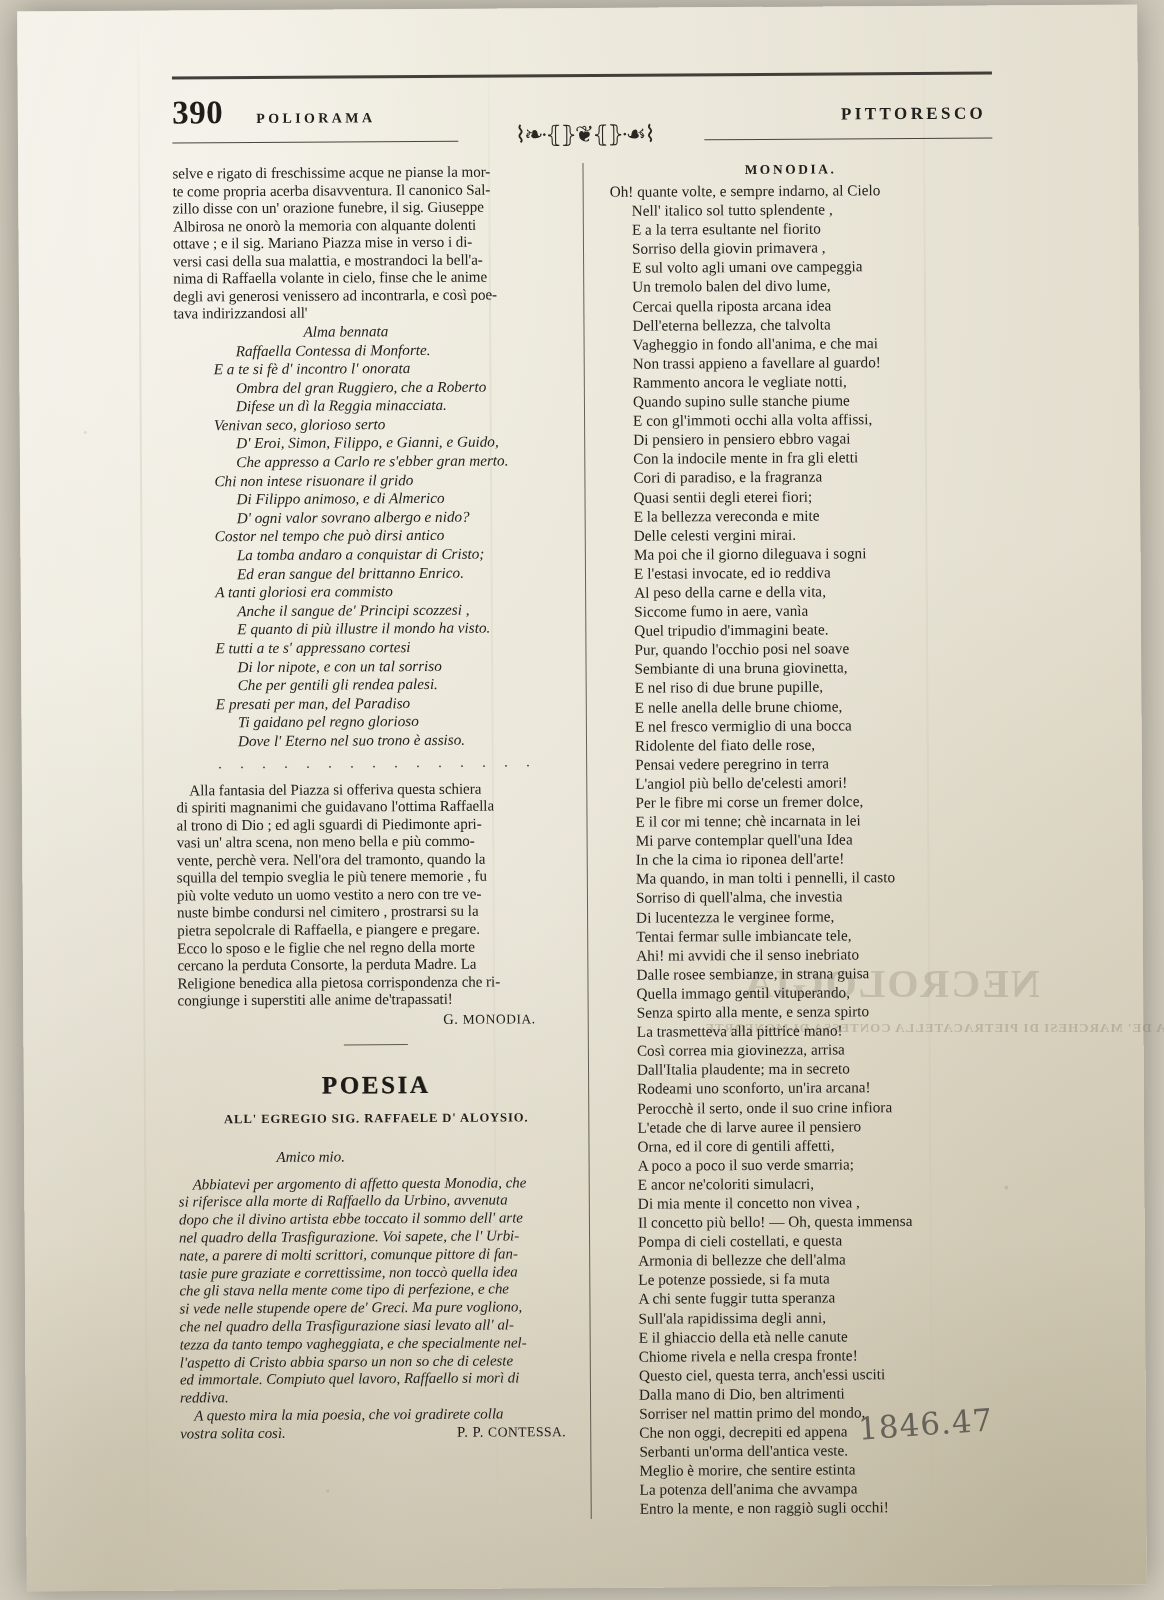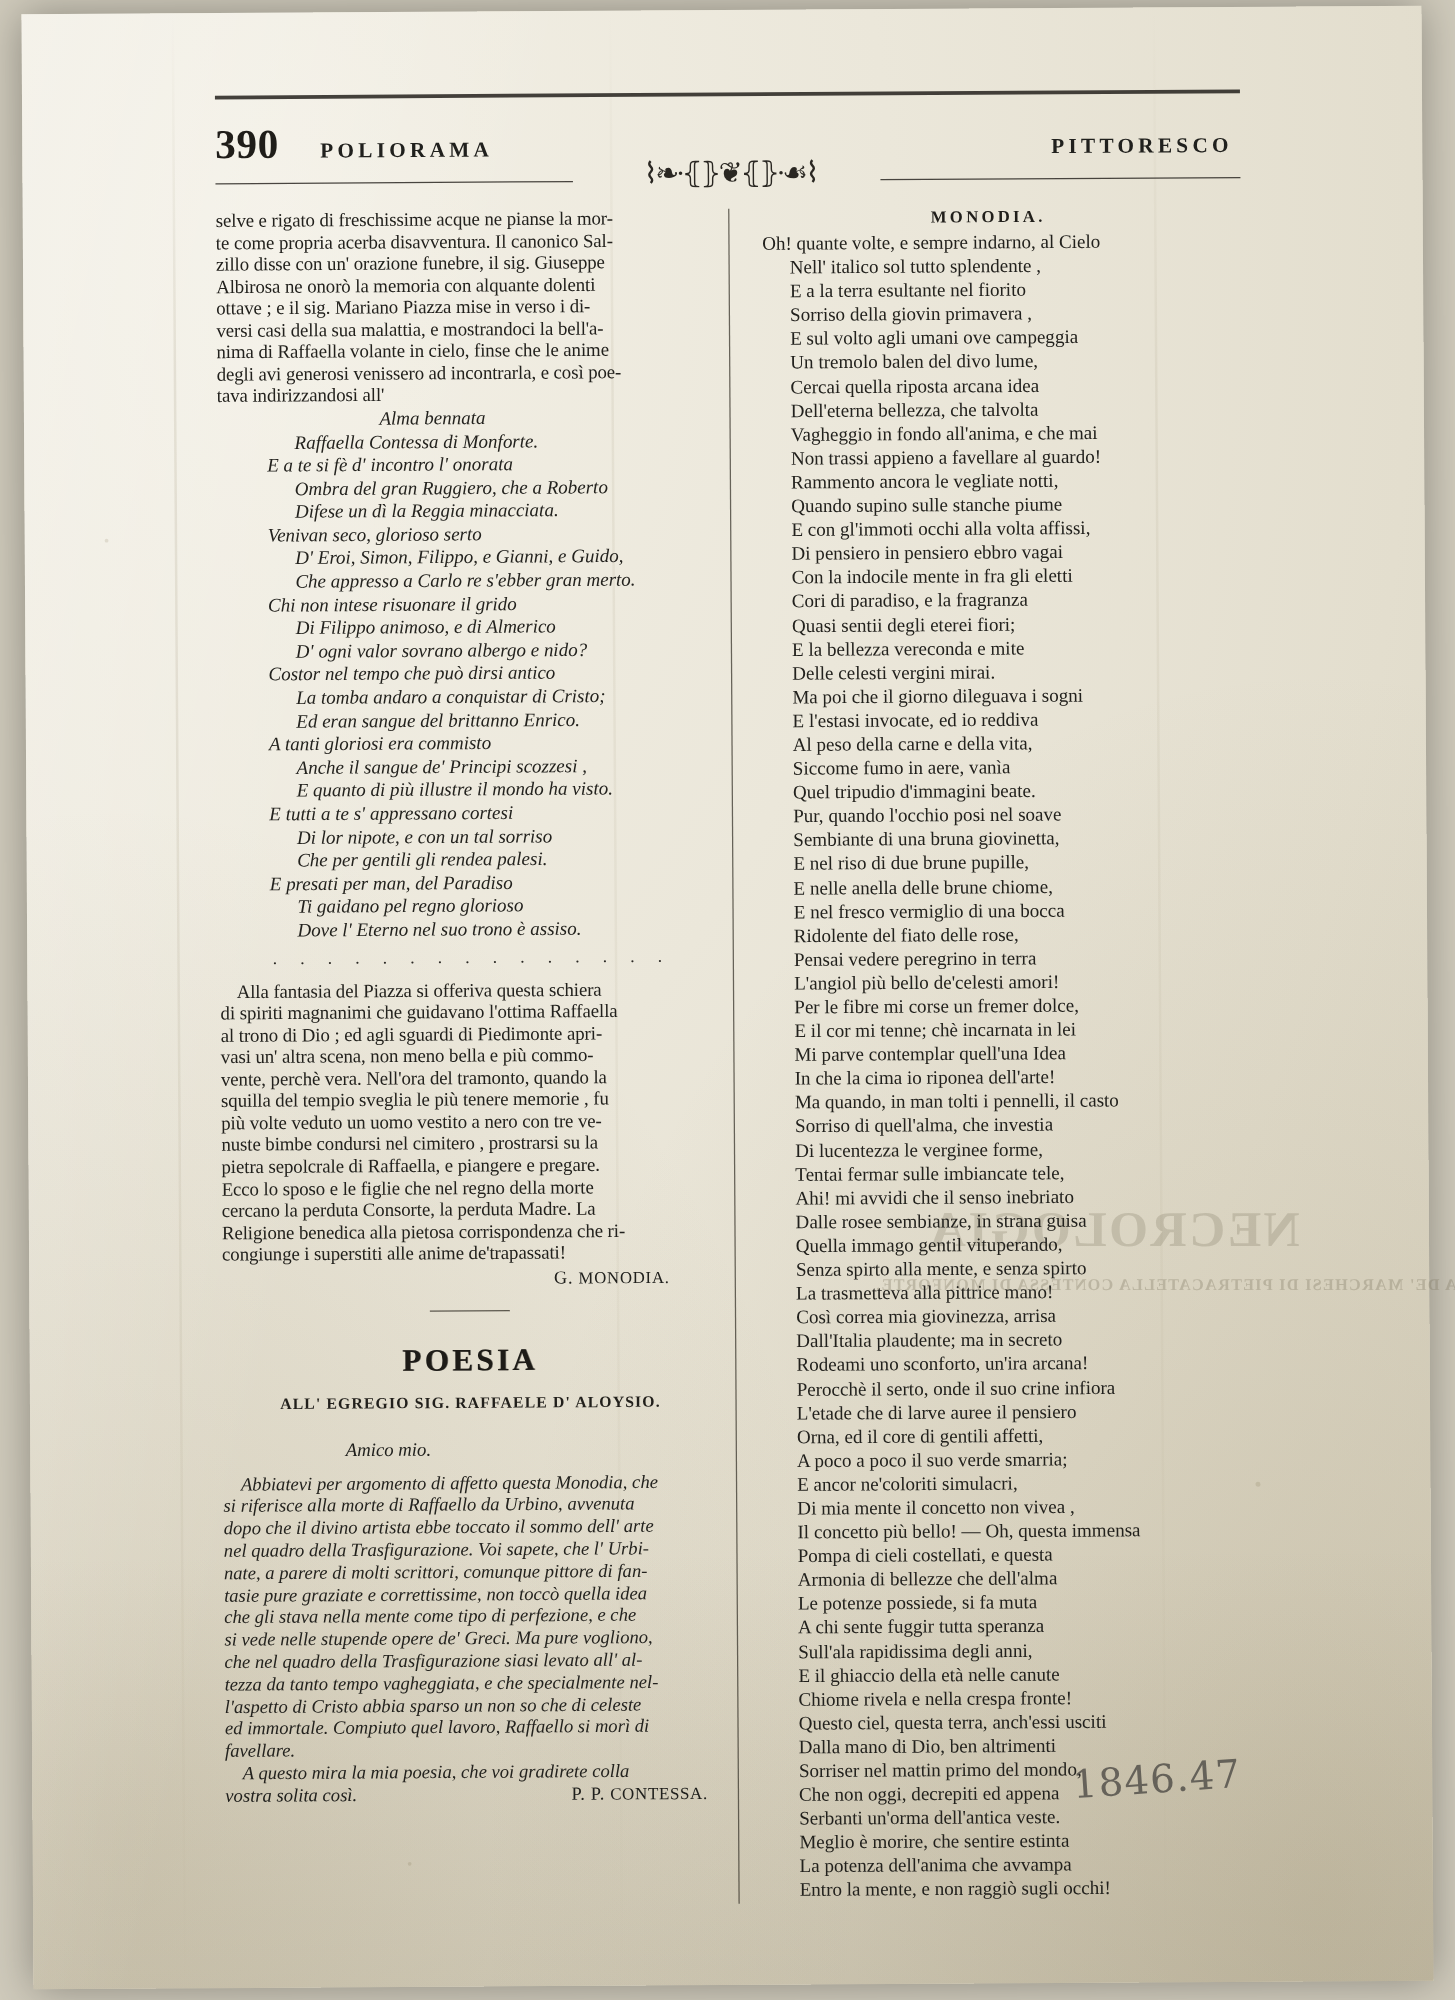--- a/index.html
+++ b/index.html
@@ -68,21 +68,21 @@
     align-items: baseline;
     font-weight: bold;
   }
   .folio {
     font-size: 33px;
     letter-spacing: 0.5px;
     width: 84px;
     color:#1f1d19;
   }
   .head-left {
-    font-size: 17px;
+    font-size: 14px;
     letter-spacing: 3.4px;
     flex: 0 0 auto;
     margin-top: 21px;
   }
   .head-right {
     font-size: 17px;
     letter-spacing: 3.4px;
     margin-left: auto;
     padding-right: 6px;
     font-family: Liberation Serif, serif;
@@ -396,21 +396,21 @@
             <span>dopo che il divino artista ebbe toccato il sommo dell' arte</span><br>
             <span>nel quadro della Trasfigurazione. Voi sapete, che l' Urbi-</span><br>
             <span>nate, a parere di molti scrittori, comunque pittore di fan-</span><br>
             <span>tasie pure graziate e correttissime, non toccò quella idea</span><br>
             <span>che gli stava nella mente come tipo di perfezione, e che</span><br>
             <span>si vede nelle stupende opere de' Greci. Ma pure vogliono,</span><br>
             <span>che nel quadro della Trasfigurazione siasi levato all' al-</span><br>
             <span>tezza da tanto tempo vagheggiata, e che specialmente nel-</span><br>
             <span>l'aspetto di Cristo abbia sparso un non so che di celeste</span><br>
             <span>ed immortale. Compiuto quel lavoro, Raffaello si morì di</span><br>
-            <span>favellare.</span></p>
+            <span>reddiva.</span></p>
           <p class="indent">A questo mira la mia poesia, che voi gradirete colla</p>
         </div>
 
         <div class="sig-right">
           <span>vostra solita così.</span>
           <span class="name"><span class="lead">P. P. </span><span>CONTESSA.</span></span>
         </div>
 
       </div>
 

